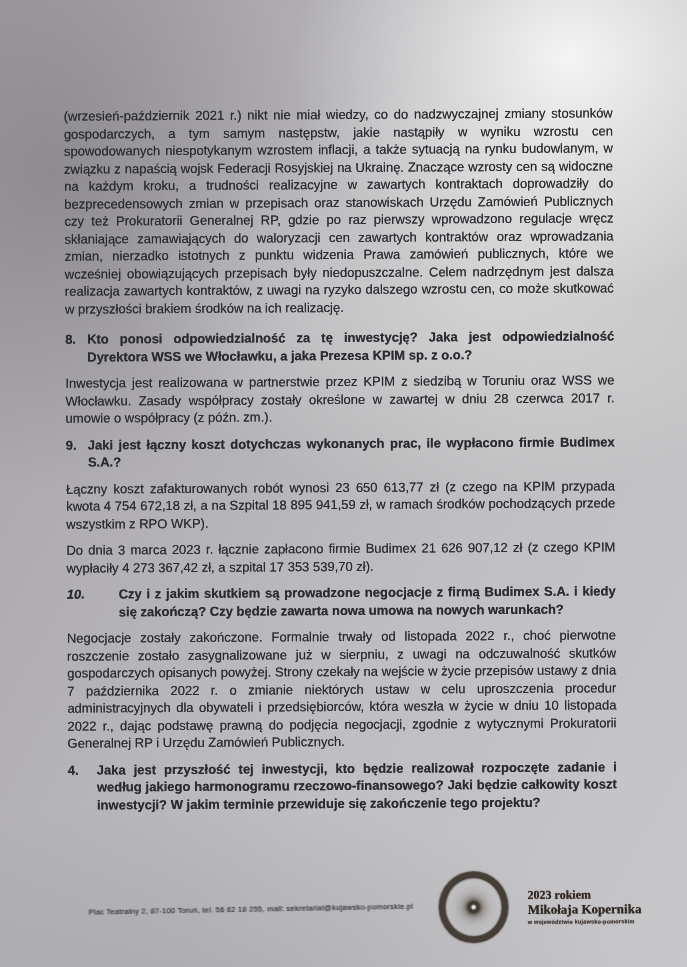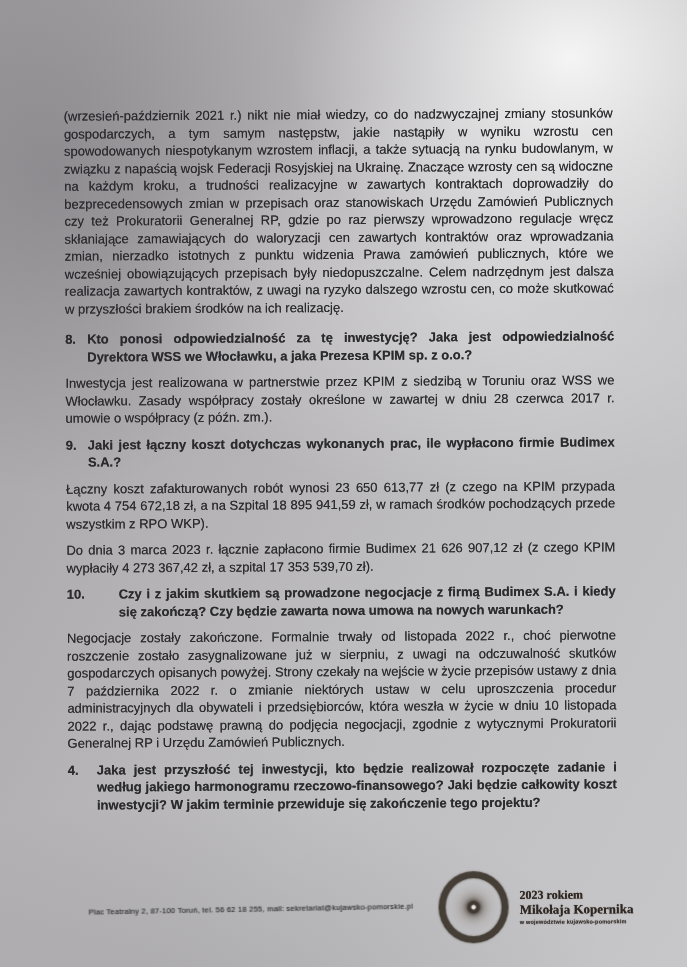--- a/index.html
+++ b/index.html
@@ -21,21 +21,21 @@
     position:absolute; left:66px; top:106px; width:549px;
     font-size:13px; line-height:17.5px; color:#2b2b2f;
     text-align:justify;
     text-shadow:0 0 0.6px rgba(43,43,47,0.75);
   }
   .para{margin:0 0 9px 0;}
   .para.intro{margin-bottom:13px;}
   .q{display:flex; font-weight:bold; margin:0 0 9px 0;}
   .qnum{flex:0 0 22px;}
   .qnum.w2{flex-basis:29px;}
-  .qnum.w3{flex-basis:52px;}
+  .qnum.w3{flex-basis:52px;font-style:italic;}
   .qtext{flex:1 1 auto; text-align:justify;}
   .footer{
     position:absolute; left:66px; top:872px; width:575px;
     display:flex; align-items:center;
   }
   .address{
     width:338px; margin-left:20px;
     font-size:7.5px; letter-spacing:0.25px; color:#45454a;
     transform:rotate(-0.7deg);
     text-shadow:0 0 1px rgba(69,69,74,0.9);
@@ -53,21 +53,21 @@
         #e8e7e5 0 1.5px,
         rgba(58,49,40,0.95) 3px 5.5px,
         rgba(77,67,56,0.55) 8px,
         rgba(96,86,74,0.32) 11px,
         rgba(120,112,102,0.18) 15px,
         rgba(150,144,136,0.10) 19px,
         transparent 24px);
     filter:blur(0.4px);
   }
   .logo-text{
-    margin-left:11px; color:#2e2620;
+    margin-left:19px; color:#2e2620;
     font-family:"Liberation Serif","DejaVu Serif",serif;
     font-weight:bold; line-height:1.12;
     text-shadow:0 0 0.8px rgba(46,38,32,0.8);
   }
   .logo-line1{font-size:12px;}
   .logo-line2{font-size:13px;}
   .logo-line3{
     font-size:5.5px; font-weight:bold; letter-spacing:0.2px;
     color:rgba(46,38,32,0.75); margin-top:1.5px;
     font-family:"Liberation Sans","DejaVu Sans",sans-serif;

